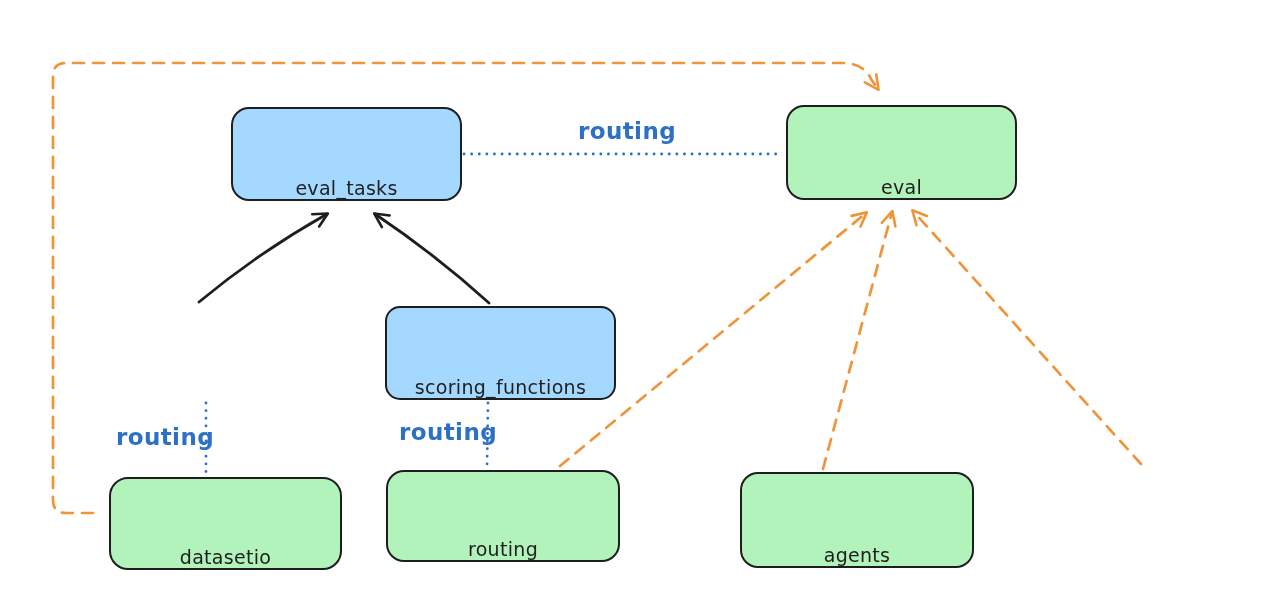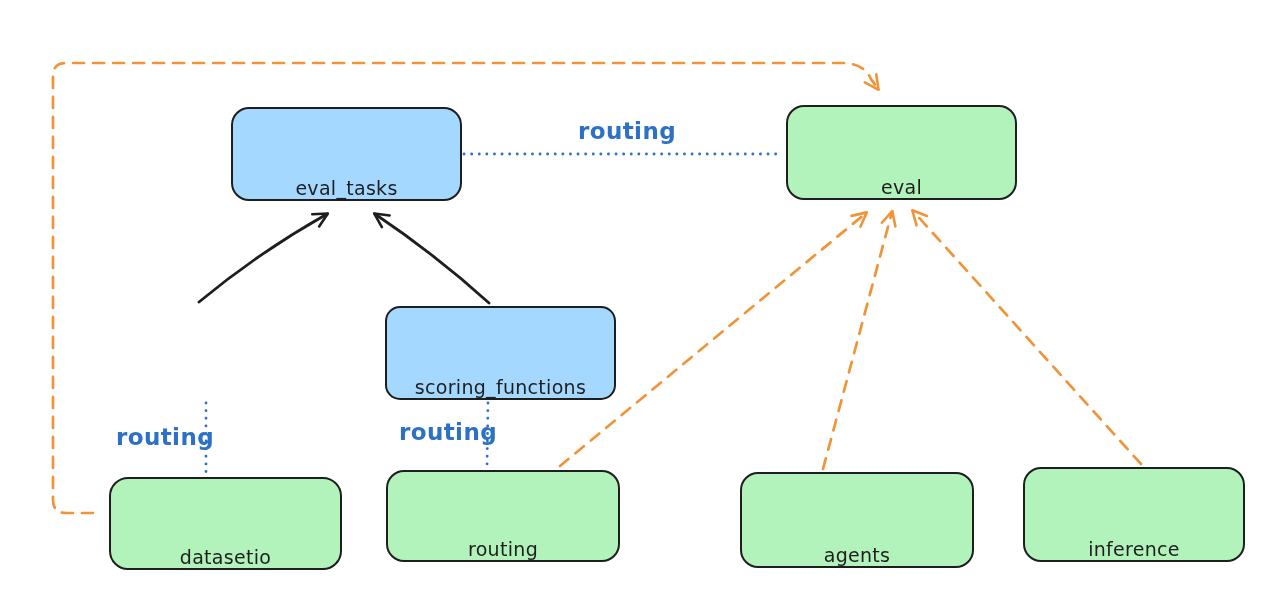--- a/index.html
+++ b/index.html
@@ -84,21 +84,18 @@
   </div>
 
   <div class="node node--green" style="left:386px;top:470px;width:234px;height:92px;">
     <span>routing</span>
   </div>
 
   <div class="node node--green" style="left:708px;top:472px;width:234px;height:96px;margin-left:32px;">
     <span>agents</span>
   </div>
 
-  <div class="node node--green" style="left:1023px;top:467px;width:222px;height:95px;">
-    <span>inference</span>
-  </div>
 
   <div class="edge-label" style="left:578px;top:118px;width:88px;">routing</div>
   <div class="edge-label" style="left:116px;top:424px;width:80px;">routing</div>
   <div class="edge-label" style="left:399px;top:419px;width:80px;">routing</div>
 
 </div>
 
 </body></html>

